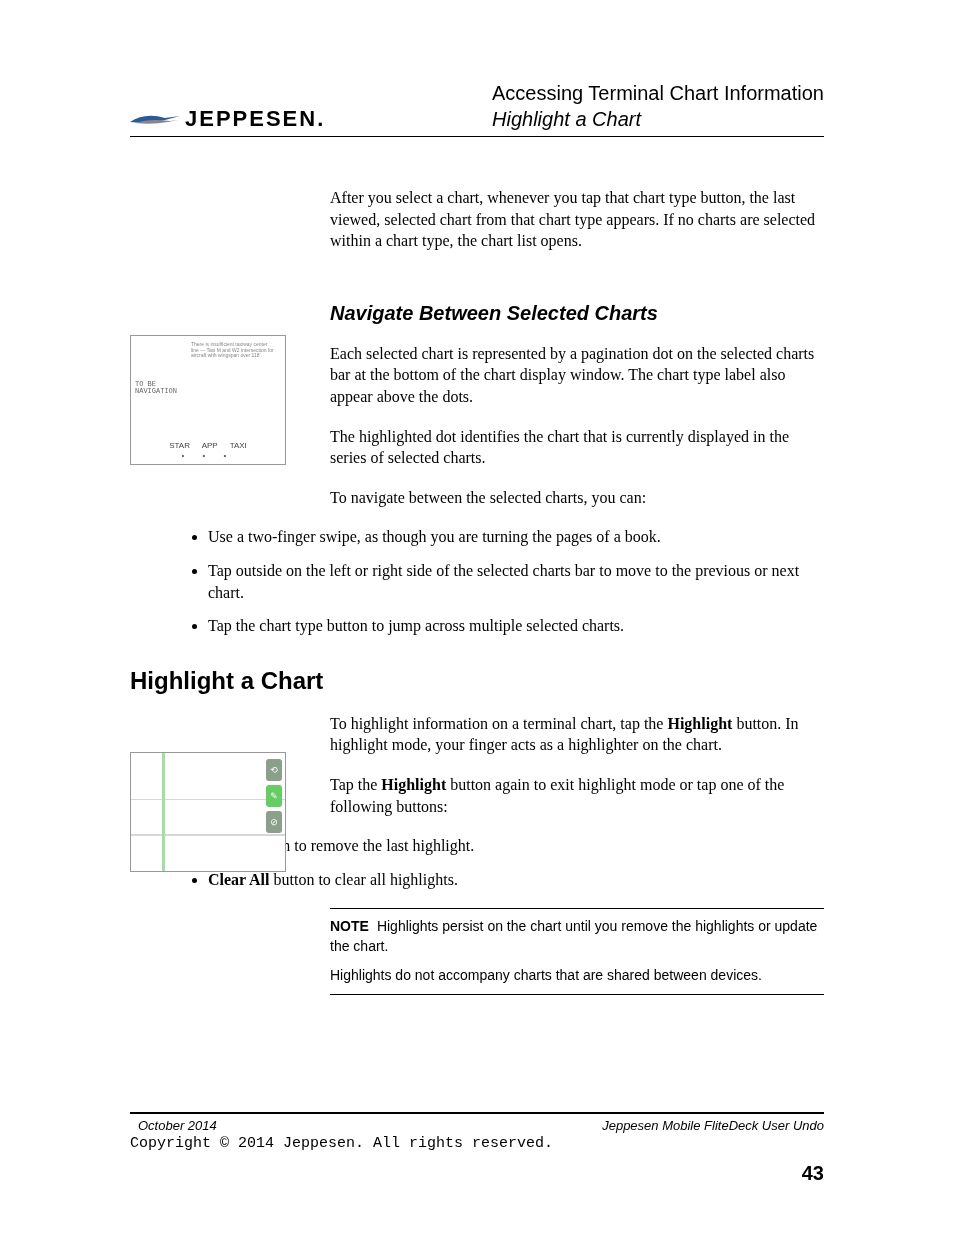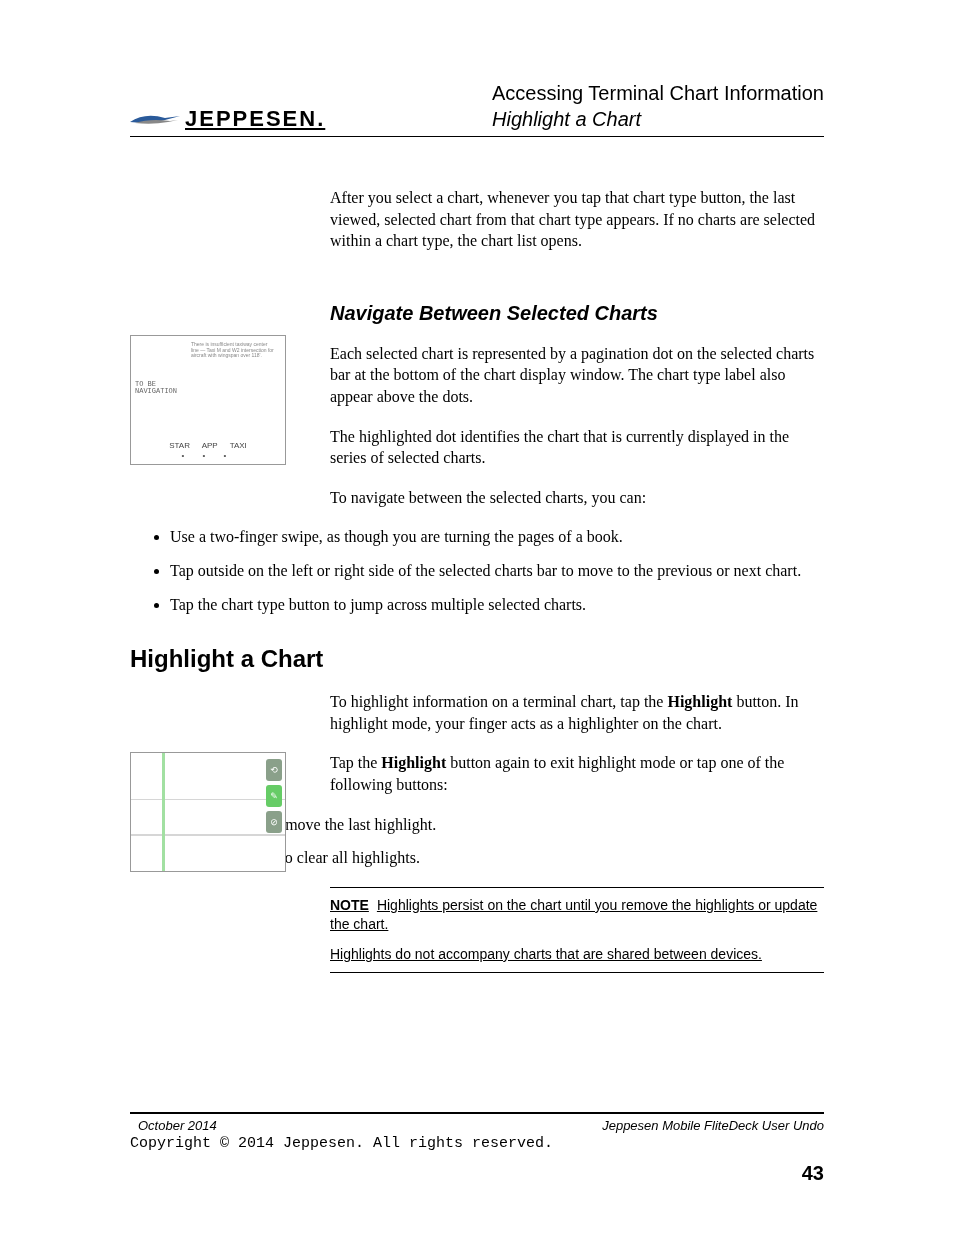--- a/index.html
+++ b/index.html
@@ -17,21 +17,20 @@
     display: flex;
     justify-content: space-between;
     align-items: flex-end;
     border-bottom: 1.5px solid #000;
     padding-bottom: 4px;
     margin-bottom: 50px;
   }
   .logo-wrap {
     display: flex;
     align-items: center;
-    text-decoration: underline;
   }
   .logo-bird {
     width: 50px;
     height: 18px;
     margin-right: 5px;
   }
   .logo-text {
     font-family: Arial, Helvetica, sans-serif;
     font-weight: bold;
     font-size: 22px;
@@ -70,31 +69,32 @@
     margin-bottom: 18px;
   }
   ul.bullets {
     list-style: disc;
     margin-left: 40px;
     margin-bottom: 18px;
   }
   ul.bullets li {
     margin-bottom: 12px;
     line-height: 1.35;
+    margin-left: 38px;
   }
   .note-block {
     border-top: 1px solid #000;
     border-bottom: 1px solid #000;
     padding: 8px 0;
     font-family: Arial, Helvetica, sans-serif;
     font-size: 14px;
     line-height: 1.4;
   }
   .note-block .note-label { font-weight: bold; margin-right: 8px; }
-  .note-block p { margin-bottom: 10px; text-decoration: underline; }
+  .note-block p { margin-bottom: 10px; }
   .note-block p:last-child { margin-bottom: 0; }
   .thumb {
     position: absolute;
     left: 0;
     width: 156px;
     border: 1px solid #999;
     background: #fff;
     font-family: Arial, Helvetica, sans-serif;
   }
   .thumb1 { top: 148px; height: 130px; }

